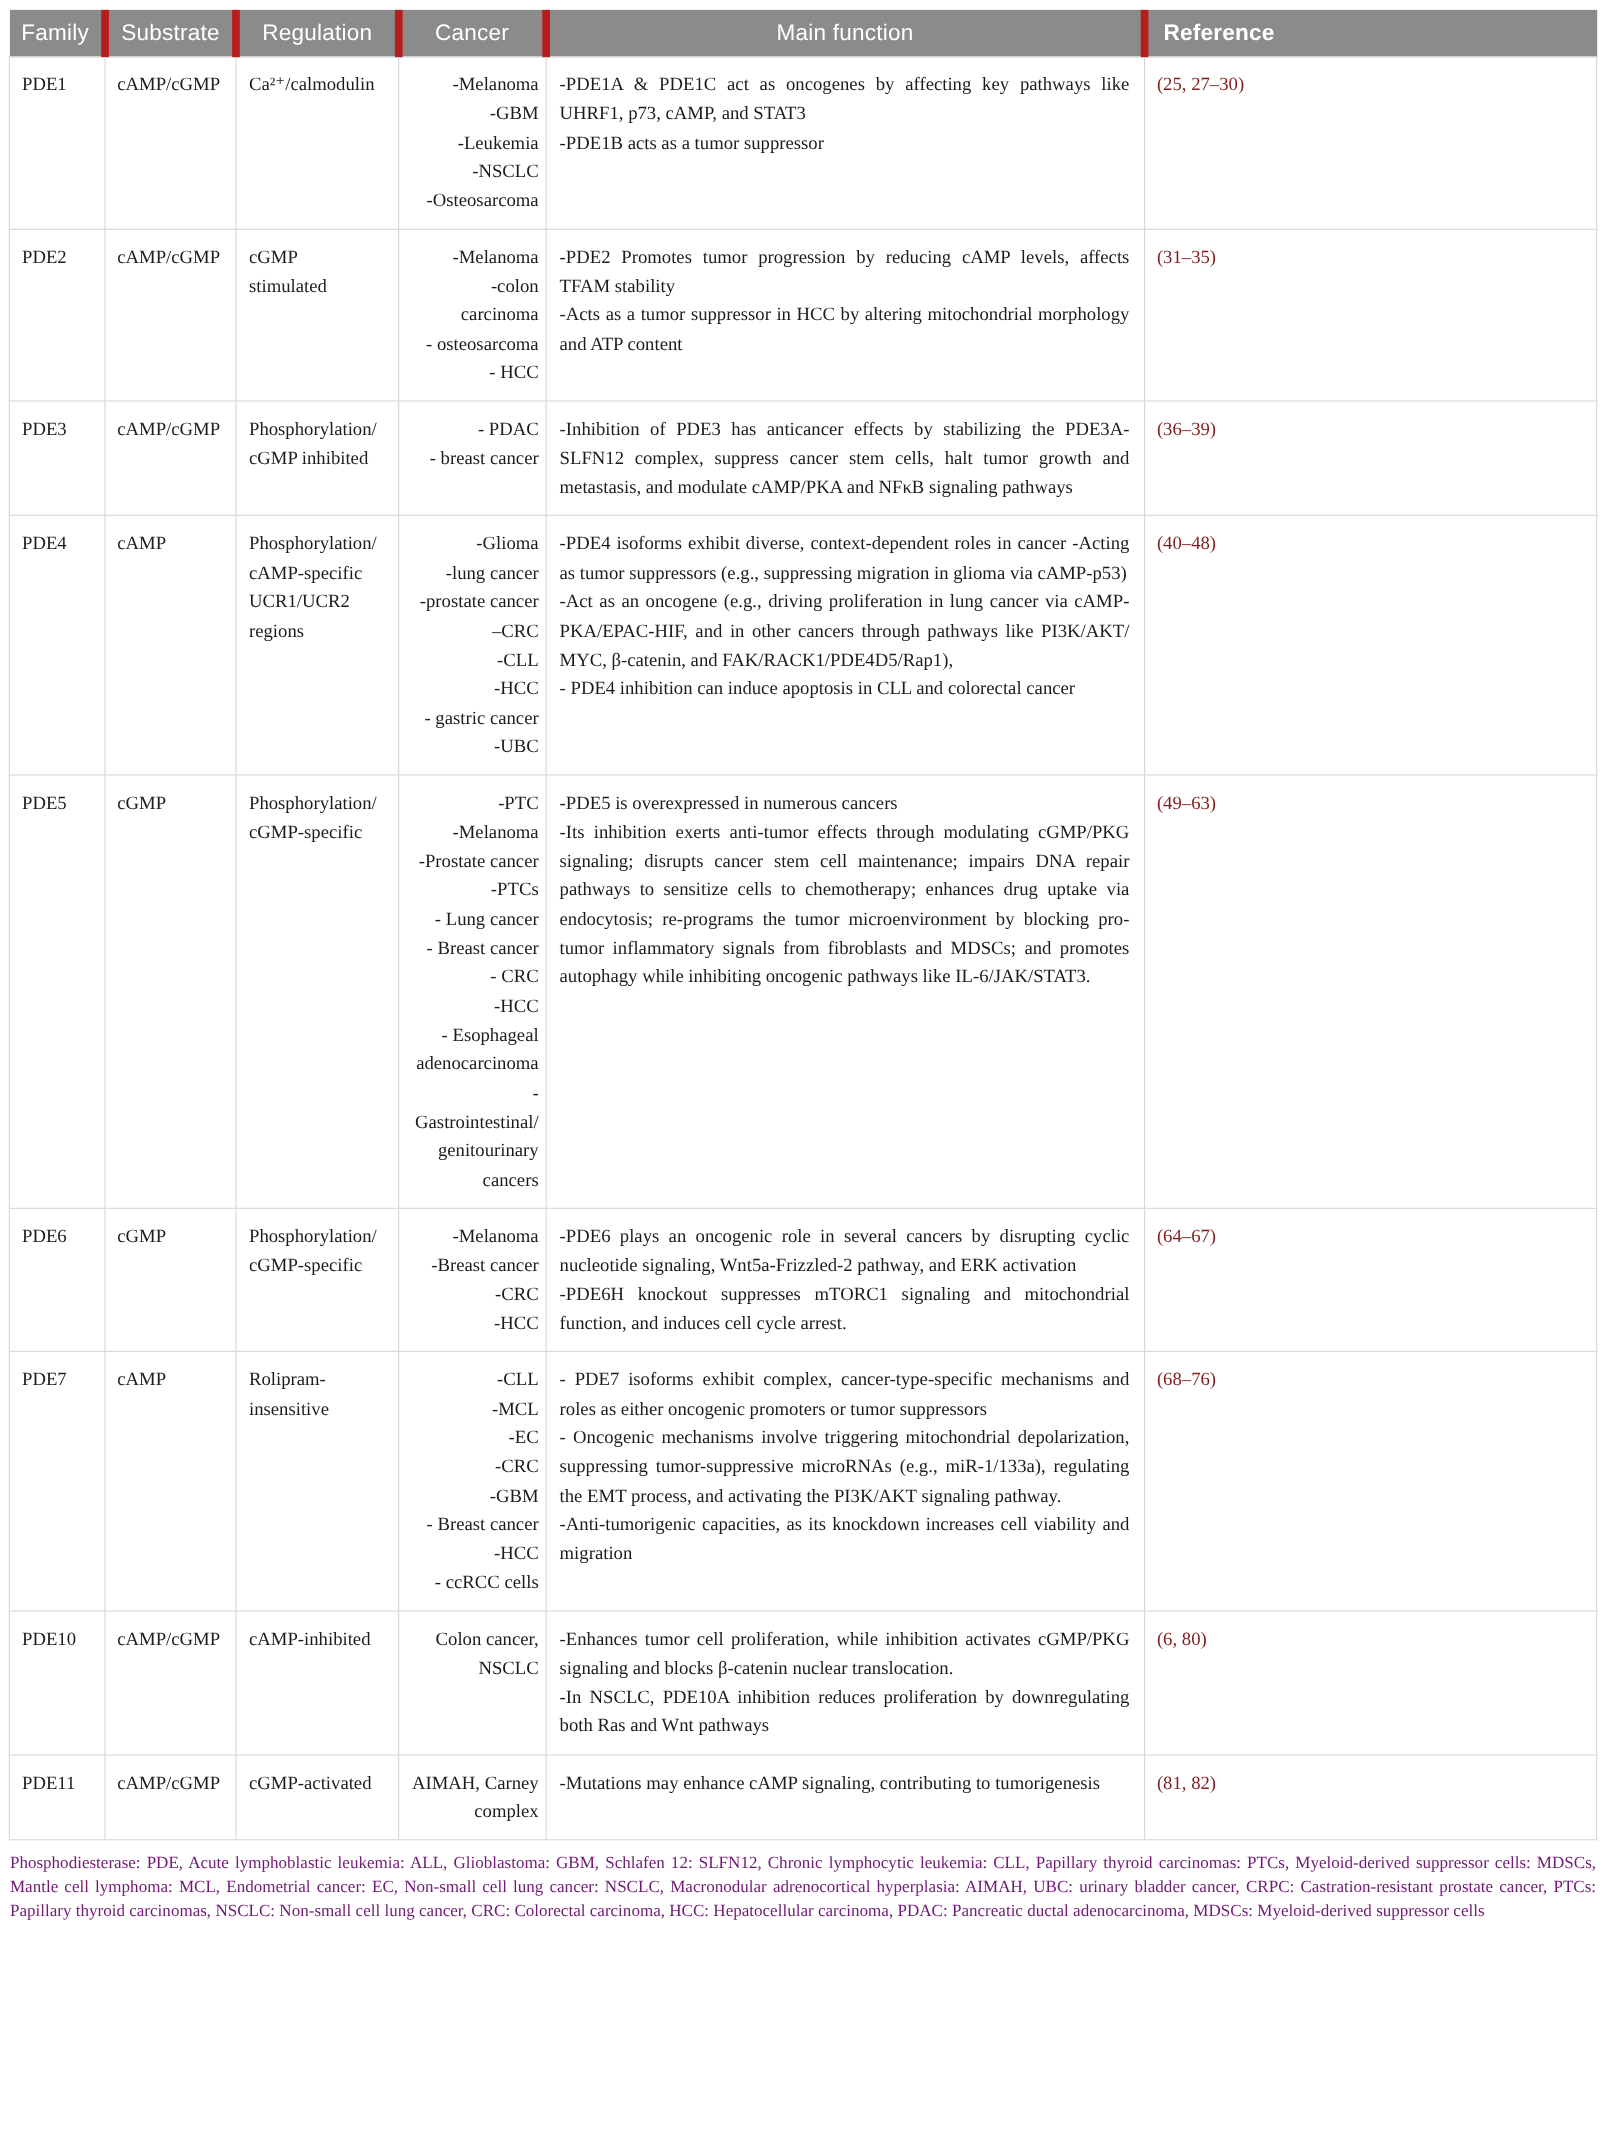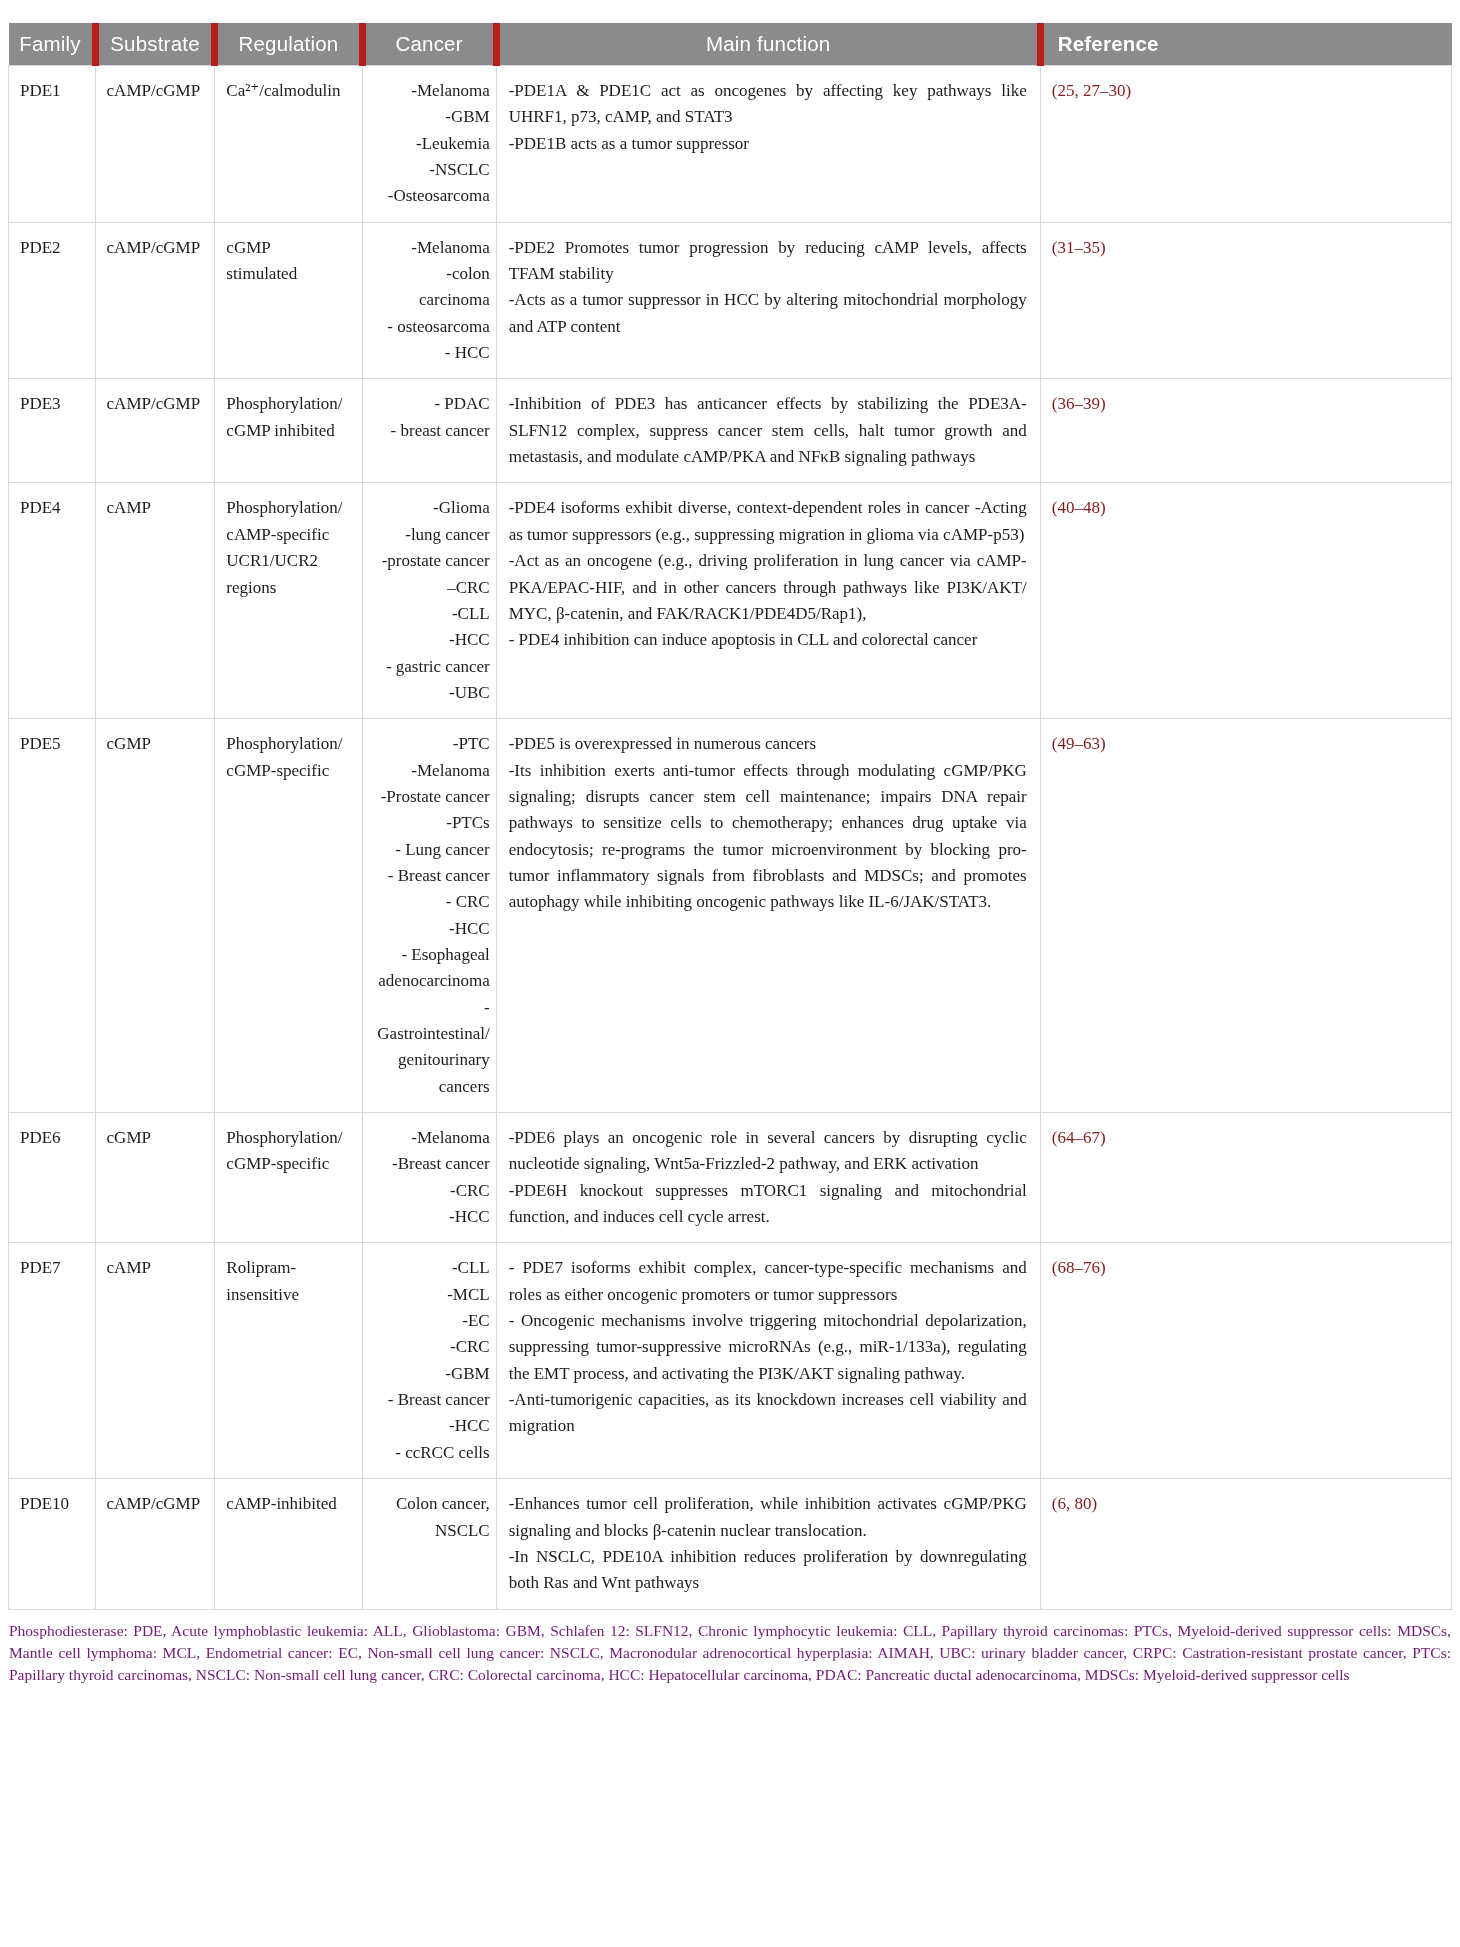--- a/index.html
+++ b/index.html
@@ -2,21 +2,21 @@
 <html><head>
 <meta charset="utf-8">
 <style>
   * { box-sizing: border-box; }
   html, body { margin: 0; padding: 0; background: #ffffff; }
   body {
     width: 1460px;
     font-family: "Liberation Serif", "DejaVu Serif", serif;
     color: #1c1c1c;
   }
-  .page { padding: 9px 8px 12px 8px; margin-top: 14px; }
+  .page { padding: 9px 8px 12px 8px; }
 
   table.pde-table {
     width: 100%;
     border-collapse: collapse;
     table-layout: fixed;
   }
 
   thead th {
     background: #8b8b8b;
     color: #ffffff;
@@ -186,18 +186,26 @@
       </tr>
       <tr>
         <td>PDE10</td>
         <td>cAMP/cGMP</td>
         <td>cAMP-inhibited</td>
         <td class="cancer">Colon cancer, NSCLC</td>
         <td class="main">-Enhances tumor cell proliferation, while inhibition activates cGMP/PKG signaling and blocks β-catenin nuclear translocation.
 -In NSCLC, PDE10A inhibition reduces proliferation by downregulating both Ras and Wnt pathways</td>
         <td class="refcell"><span class="ref-link">(6, 80)</span></td>
       </tr>
+      <tr>
+        <td>PDE11</td>
+        <td>cAMP/cGMP</td>
+        <td>cGMP-activated</td>
+        <td class="cancer">AIMAH, Carney complex</td>
+        <td class="main">-Mutations may enhance cAMP signaling, contributing to tumorigenesis</td>
+        <td class="refcell"><span class="ref-link">(81, 82)</span></td>
+      </tr>
     </tbody>
   </table>
 
   <div class="footnote">Phosphodiesterase: PDE, Acute lymphoblastic leukemia: ALL, Glioblastoma: GBM, Schlafen 12: SLFN12, Chronic lymphocytic leukemia: CLL, Papillary thyroid carcinomas: PTCs, Myeloid-derived suppressor cells: MDSCs, Mantle cell lymphoma: MCL, Endometrial cancer: EC, Non-small cell lung cancer: NSCLC, Macronodular adrenocortical hyperplasia: AIMAH, UBC: urinary bladder cancer, CRPC: Castration-resistant prostate cancer, PTCs: Papillary thyroid carcinomas, NSCLC: Non-small cell lung cancer, CRC: Colorectal carcinoma, HCC: Hepatocellular carcinoma, PDAC: Pancreatic ductal adenocarcinoma, MDSCs: Myeloid-derived suppressor cells</div>
 
 </div>
 
 </body></html>

